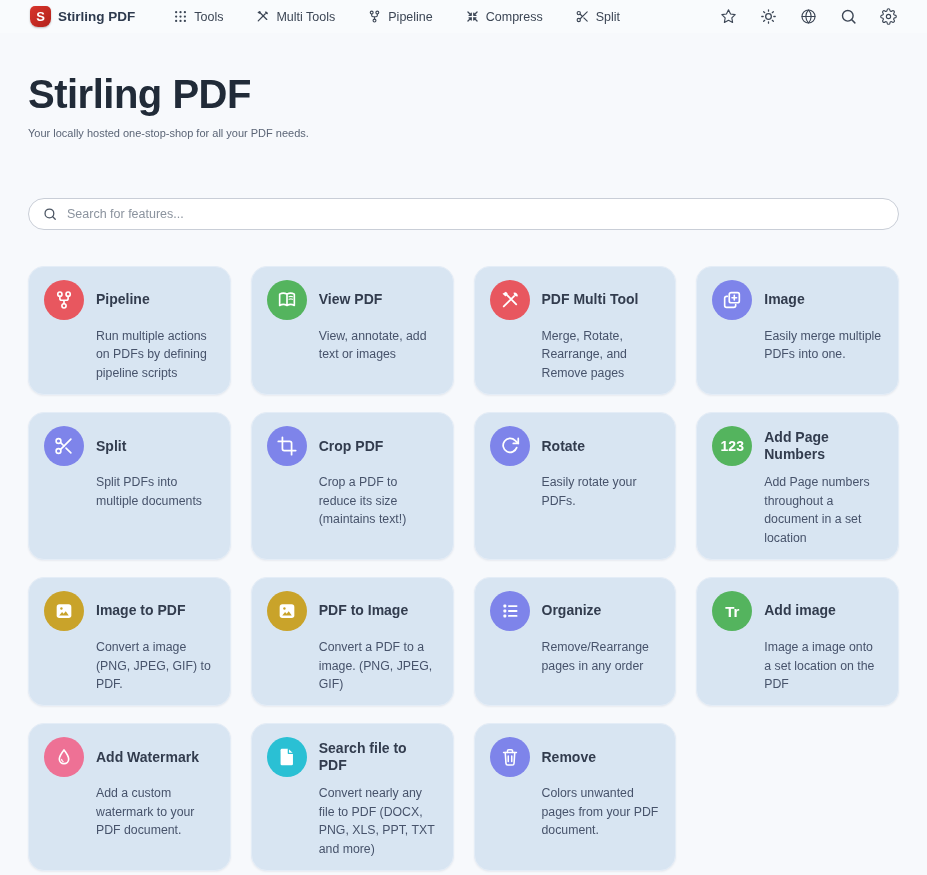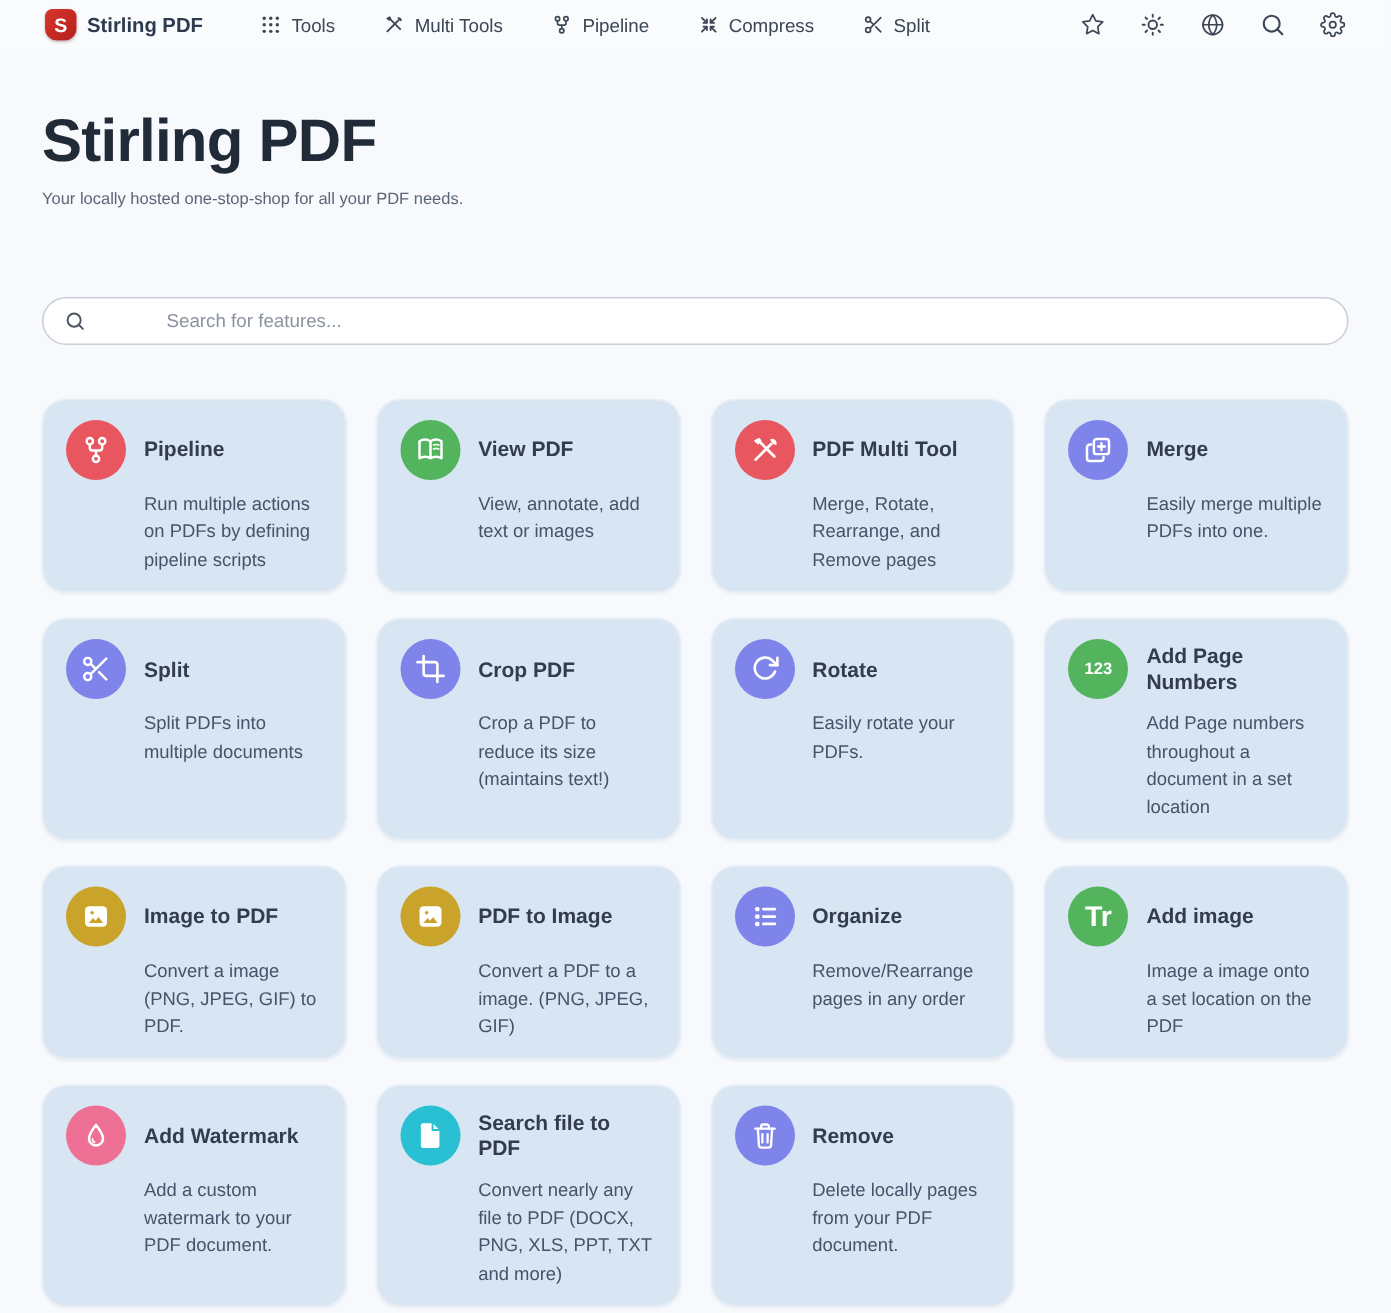--- a/index.html
+++ b/index.html
@@ -43,21 +43,21 @@
   
   .search-wrap {
     margin-top:59px; height:32px; background:#fff;
     border:1px solid #c9ced7; border-radius:16px;
     display:flex; align-items:center; padding:0 14px; gap:10px;
   }
   .search-wrap .search-glyph { color:#4b5563; display:flex; }
   .search-wrap .search-glyph svg { width:14px; height:14px; }
   .search-input {
     flex:1; border:none; outline:none; background:transparent;
-    font-size:12.5px; color:#333; font-family:inherit;margin-left:44px;
+    font-size:12.5px; color:#333; font-family:inherit;
   }
   .search-input::placeholder { color:#8b939e; }
   
   .grid {
     margin-top:36px; display:grid;
     grid-template-columns:repeat(4,1fr); gap:17px 20px;
     padding-bottom:8px;
   }
   .card {
     background:#d8e5f2; border:1px solid #e4edf7; border-radius:16px;
@@ -269,21 +269,21 @@
   </div>
 
   <div class="card">
     <div class="card-icon" style="background: rgb(126, 132, 234); --c: #7e84ea;">
           <svg viewBox="0 0 24 24" fill="none" stroke="currentColor" stroke-linecap="round" stroke-linejoin="round">
             <path stroke-width="1.8" d="M7 8H6a2 2 0 0 0-2 2v8a2 2 0 0 0 2 2h8a2 2 0 0 0 2-2v-1"></path>
             <rect stroke-width="1.8" x="9" y="4" width="11" height="11" rx="2"></rect>
             <path stroke-width="1.8" d="M14.5 7v5M12 9.5h5"></path>
           </svg>
         </div>
-    <div class="card-title">Merge</div>
+    <div class="card-title">Image</div>
     <div class="card-desc">Easily merge multiple PDFs into one.</div>
   </div>
 
   <div class="card">
     <div class="card-icon" style="background: rgb(126, 132, 234); --c: #7e84ea;">
           <svg viewBox="0 0 24 24" fill="none" stroke="currentColor" stroke-linecap="round" stroke-linejoin="round">
             <g stroke-width="1.8">
               <circle cx="6" cy="6.5" r="2.6"></circle>
               <circle cx="6" cy="17.5" r="2.6"></circle>
               <line x1="19.5" y1="4.5" x2="8.3" y2="15.6"></line>
@@ -313,21 +313,21 @@
             <polyline stroke-width="1.9" points="21 3.8 21 9.2 15.6 9.2"></polyline>
             <path stroke-width="1.9" d="M19.3 13.8a7.6 7.6 0 1 1-1.8-7.9L21 9.2"></path>
           </svg>
         </div>
     <div class="card-title">Rotate</div>
     <div class="card-desc">Easily rotate your PDFs.</div>
   </div>
 
   <div class="card">
     <div class="card-icon" style="background: rgb(84, 180, 94); --c: #54b45e;">
-          <span class="icon-glyph" style="font-size:11px">123</span>
+          <span class="icon-glyph" style="font-size:14px">123</span>
         </div>
     <div class="card-title">Add Page Numbers</div>
     <div class="card-desc">Add Page numbers throughout a document in a set location</div>
   </div>
 
 
   <div class="card">
     <div class="card-icon" style="background: rgb(201, 163, 42); --c: #c9a32a;">
           <svg viewBox="0 0 24 24" fill="none" stroke="currentColor" stroke-linecap="round" stroke-linejoin="round">
             <rect x="4" y="4.5" width="16" height="15" rx="3" fill="#fff" stroke="none"></rect>
@@ -363,21 +363,21 @@
               <path d="M10.8 6.6h8.4M10.8 12h8.4M10.8 17.4h8.4"></path>
             </g>
           </svg>
         </div>
     <div class="card-title">Organize</div>
     <div class="card-desc">Remove/Rearrange pages in any order</div>
   </div>
 
   <div class="card">
     <div class="card-icon" style="background: rgb(84, 180, 94); --c: #54b45e;">
-          <span class="icon-glyph" style="font-size:19px">Tr</span>
+          <span class="icon-glyph" style="font-size:15px">Tr</span>
         </div>
     <div class="card-title">Add image</div>
     <div class="card-desc">Image a image onto a set location on the PDF</div>
   </div>
 
   <div class="card">
     <div class="card-icon" style="background: rgb(238, 113, 149); --c: #ee7195;">
           <svg viewBox="0 0 24 24" fill="none" stroke="currentColor" stroke-linecap="round" stroke-linejoin="round">
             <path stroke-width="1.8" d="M12 4.3C9.1 7.9 6.9 11.2 6.9 14.2a5.1 5.1 0 0 0 10.2 0c0-3-2.2-6.3-5.1-9.9z"></path>
             <path stroke-width="1.3" d="M9.4 14.5a2.6 2.6 0 0 0 1.6 2.4"></path>
@@ -403,17 +403,17 @@
           <svg viewBox="0 0 24 24" fill="none" stroke="currentColor" stroke-linecap="round" stroke-linejoin="round">
             <g stroke-width="1.7">
               <path d="M5 7h14"></path>
               <path d="M9.2 7V5.4A1.4 1.4 0 0 1 10.6 4h2.8a1.4 1.4 0 0 1 1.4 1.4V7"></path>
               <path d="M6.8 7l.8 12a1.9 1.9 0 0 0 1.9 1.8h5a1.9 1.9 0 0 0 1.9-1.8l.8-12"></path>
               <path d="M10.1 11v6M13.9 11v6"></path>
             </g>
           </svg>
         </div>
     <div class="card-title">Remove</div>
-    <div class="card-desc">Delete locally pages from your PDF document.</div>
+    <div class="card-desc">Colors unwanted pages from your PDF document.</div>
   </div>
 
 </div>
 </main>
 
 </body></html>

